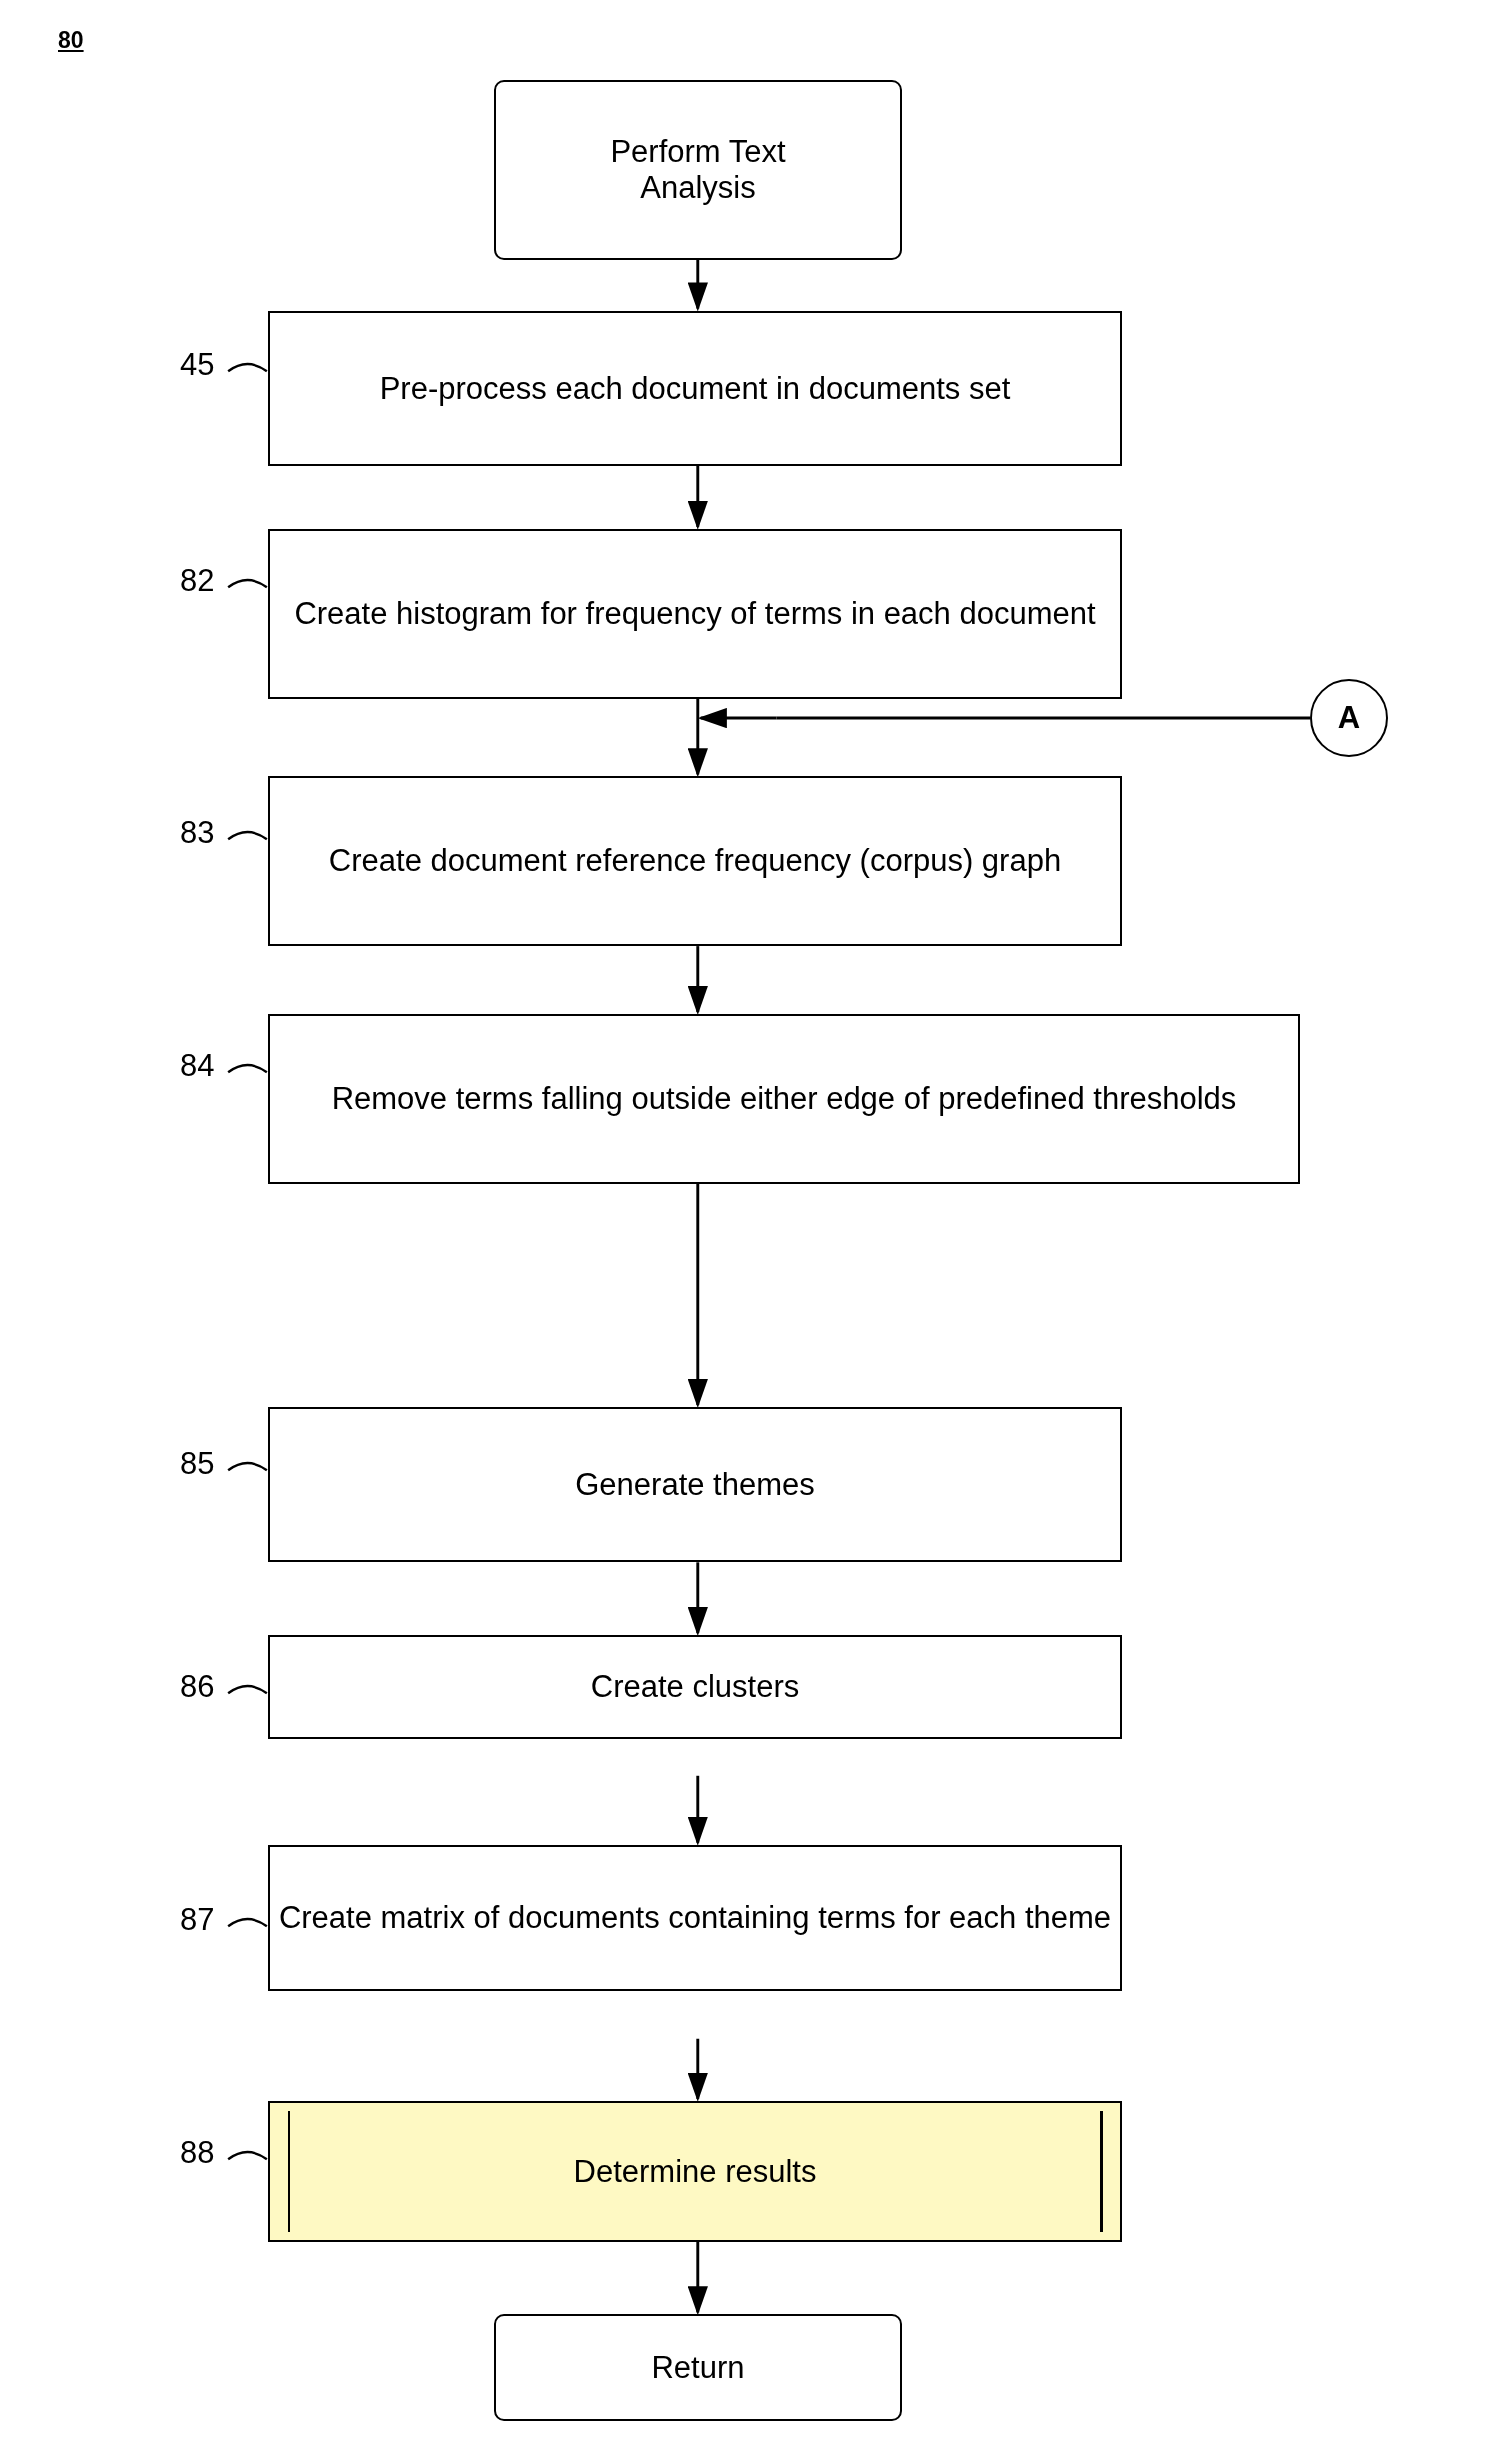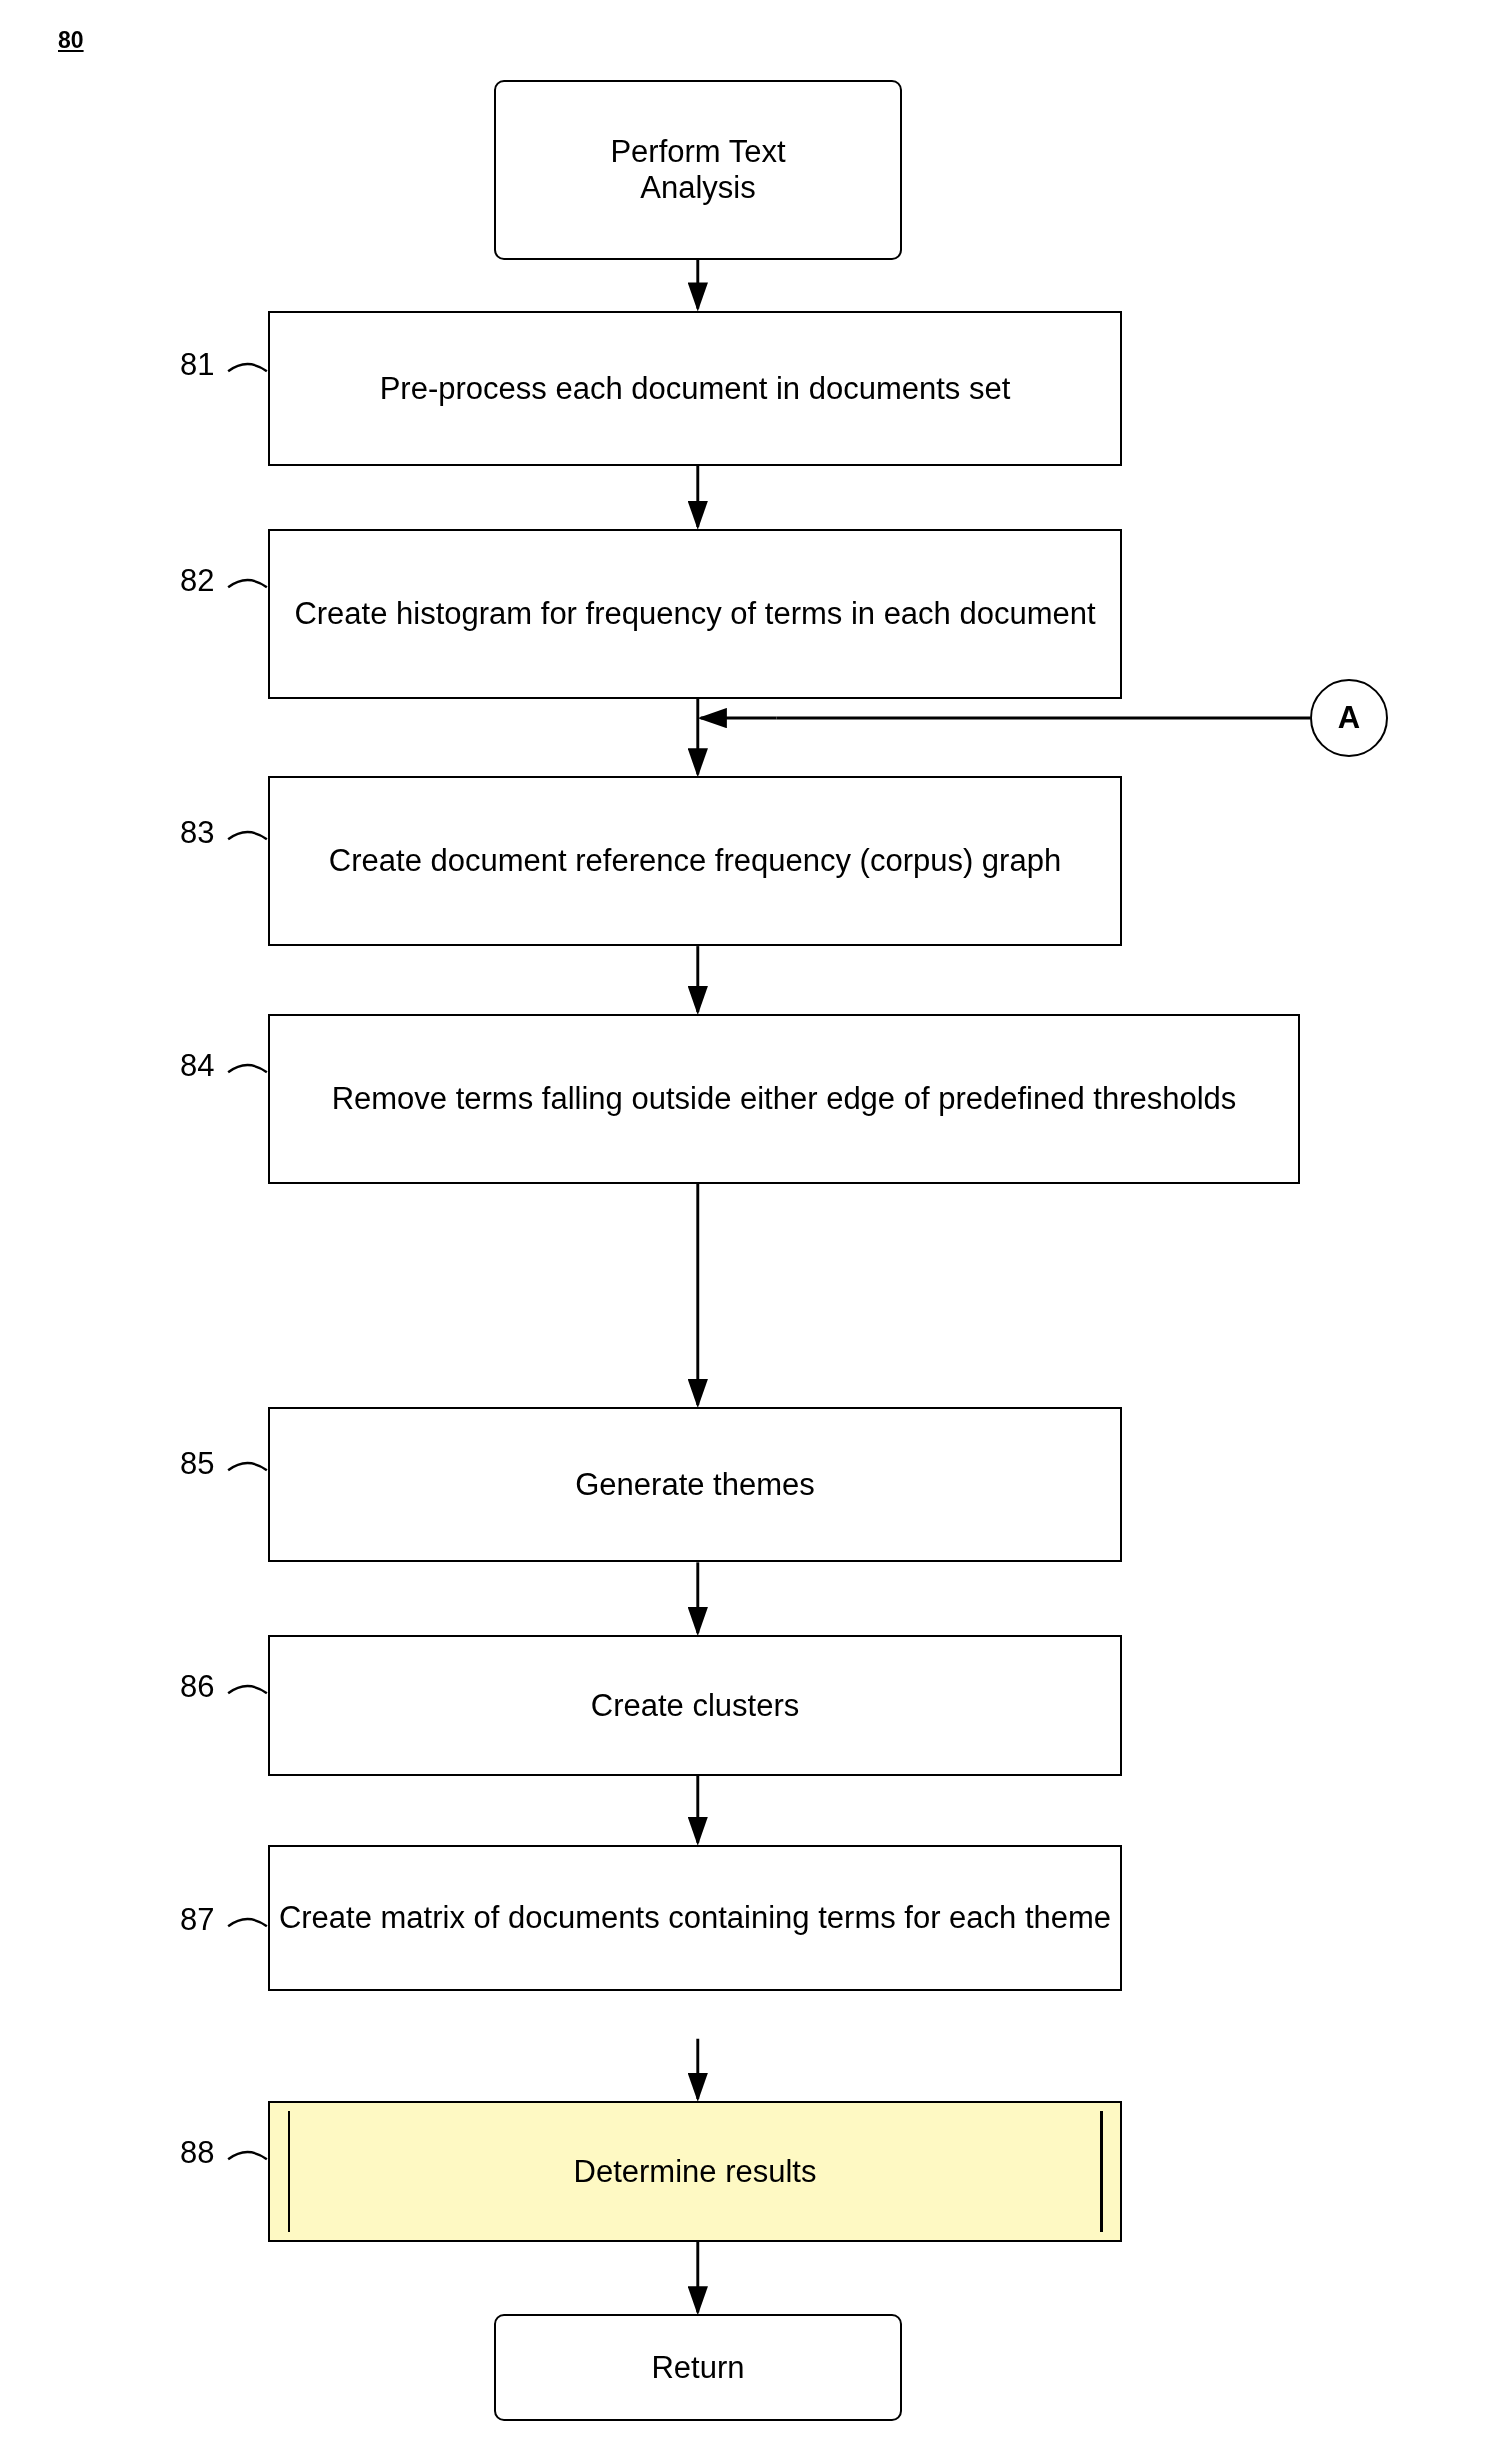--- a/index.html
+++ b/index.html
@@ -101,21 +101,21 @@
 
 <div class="diagram-container">
 
   <div class="fig-label pos">80</div>
 
   <div class="oval pos" style="left: 494px; top: 80px; width: 408px; height: 180px;">
     <span>Perform Text<br>Analysis</span>
   </div>
 
   <div class="step-label pos" style="left: 180px; top: 347px;">
-    <span>81</span>
+    <span>45</span>
     <svg width="49" height="29" style="vertical-align:middle;" viewBox="0 0 50 30">
         <path d="M5,20 Q25,5 45,20" stroke="#000" stroke-width="2.5" fill="none"></path>
       </svg>
   </div>
   <div class="rect pos" style="left: 268px; top: 311px; width: 854px; height: 155px; font-size:31px;">
     <span>Pre-process each document in documents set</span>
   </div>
 
   <div class="step-label pos" style="left: 180px; top: 563px;">
     <span>82</span>
@@ -156,21 +156,21 @@
   <div class="rect pos" style="left: 268px; top: 1407px; width: 854px; height: 155px; font-size:31px;">
     <span>Generate themes</span>
   </div>
 
   <div class="step-label pos" style="left: 180px; top: 1669px;">
     <span>86</span>
     <svg width="49" height="29" style="vertical-align:middle;" viewBox="0 0 50 30">
         <path d="M5,20 Q25,5 45,20" stroke="#000" stroke-width="2.5" fill="none"></path>
       </svg>
   </div>
-  <div class="rect pos" style="left: 268px; top: 1635px; width: 854px; height: 141px; font-size:31px;">
+  <div class="rect pos" style="left: 268px; top: 1635px; width: 854px; height: 104px; font-size:31px;">
     <span>Create clusters</span>
   </div>
 
   <div class="step-label pos" style="left: 180px; top: 1902px;">
     <span>87</span>
     <svg width="49" height="29" style="vertical-align:middle;" viewBox="0 0 50 30">
         <path d="M5,20 Q25,5 45,20" stroke="#000" stroke-width="2.5" fill="none"></path>
       </svg>
   </div>
   <div class="rect pos" style="left: 268px; top: 1845px; width: 854px; height: 146px; font-size:31px;">

